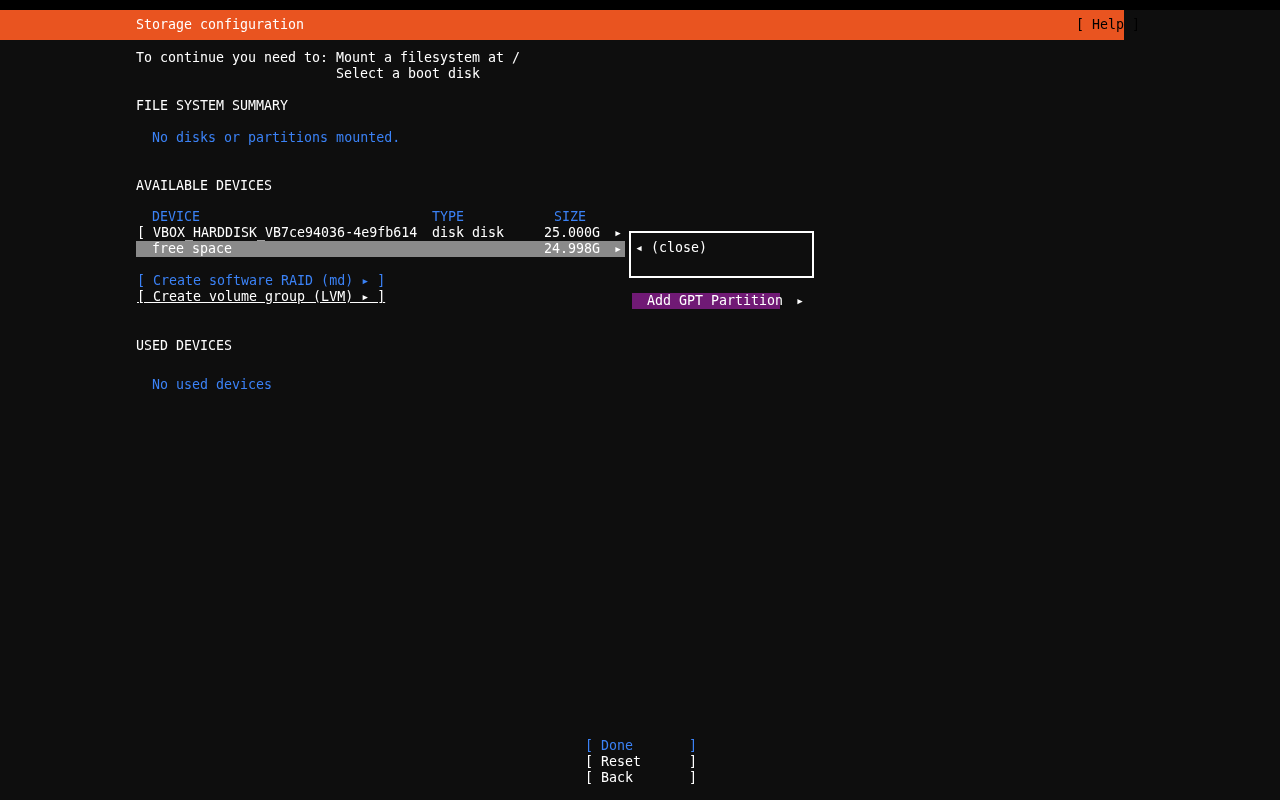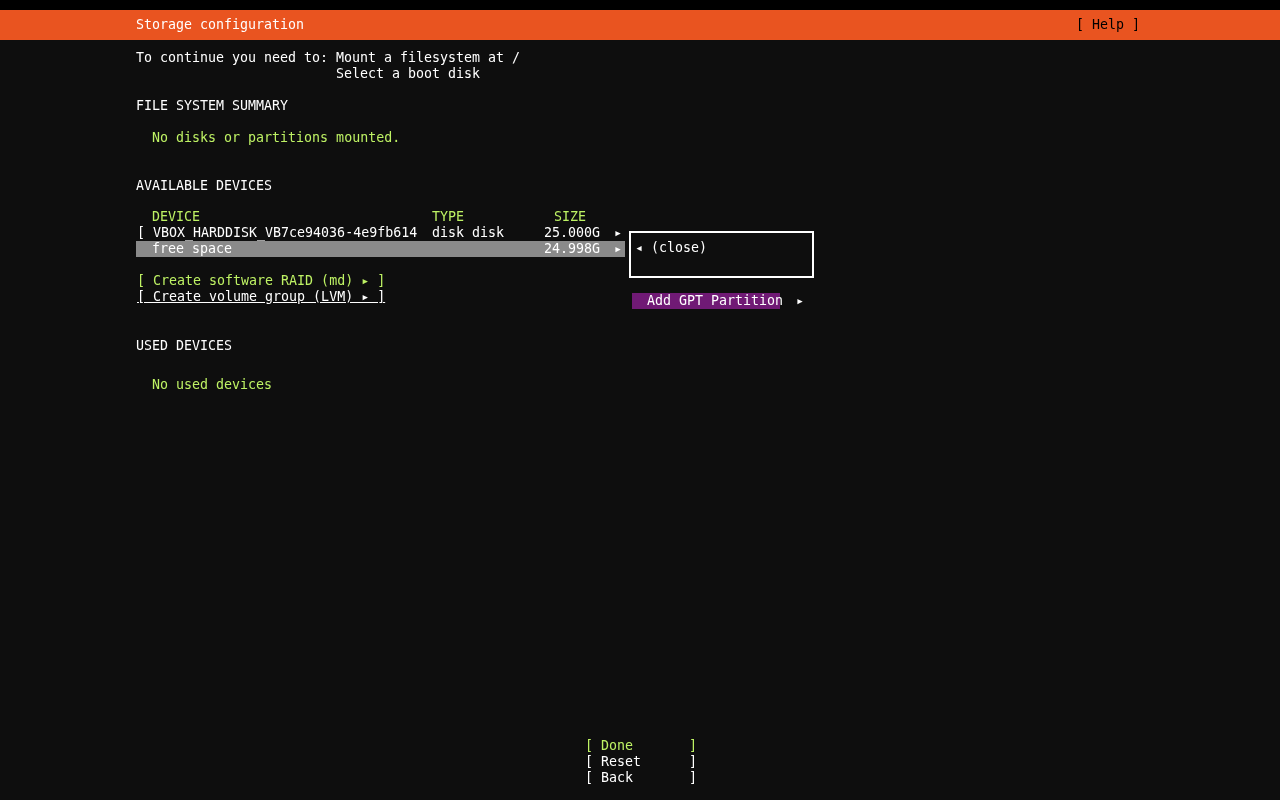--- a/index.html
+++ b/index.html
@@ -13,31 +13,31 @@
     font-family: "DejaVu Sans Mono", "Liberation Mono", monospace;
     font-size: 13.3px;
     color: #ffffff;
   }
   .line {
     position: absolute;
     height: 16px;
     line-height: 16px;
     white-space: pre;
   }
-  .muted { color: #bef264; }
+  .muted { color: #3b82f6; }
   .top-strip {
     position: absolute;
     top: 0; left: 0;
     width: 1280px; height: 10px;
     background: #000000;
   }
   .title-bar {
     position: absolute;
     top: 10px; left: 0;
-    width: 1280px; height: 30px;
+    width: 1124px; height: 30px;
     background: #e95420;
     padding-left: 40px;
   }
   .title-bar .bar-title {
     position: absolute;
     left: 136px; top: 0;
     height: 30px; line-height: 30px;
     white-space: pre;
     color: #ffffff;
   }

